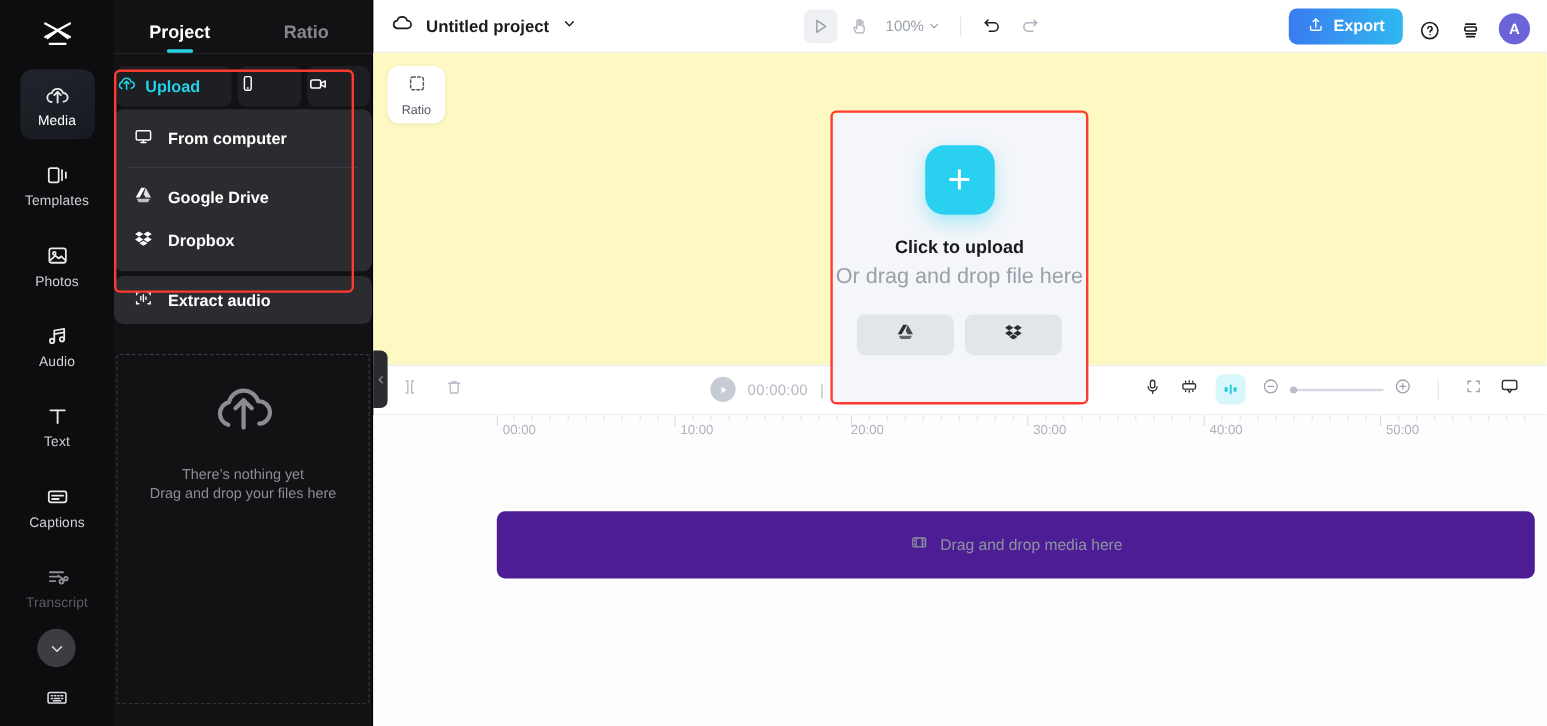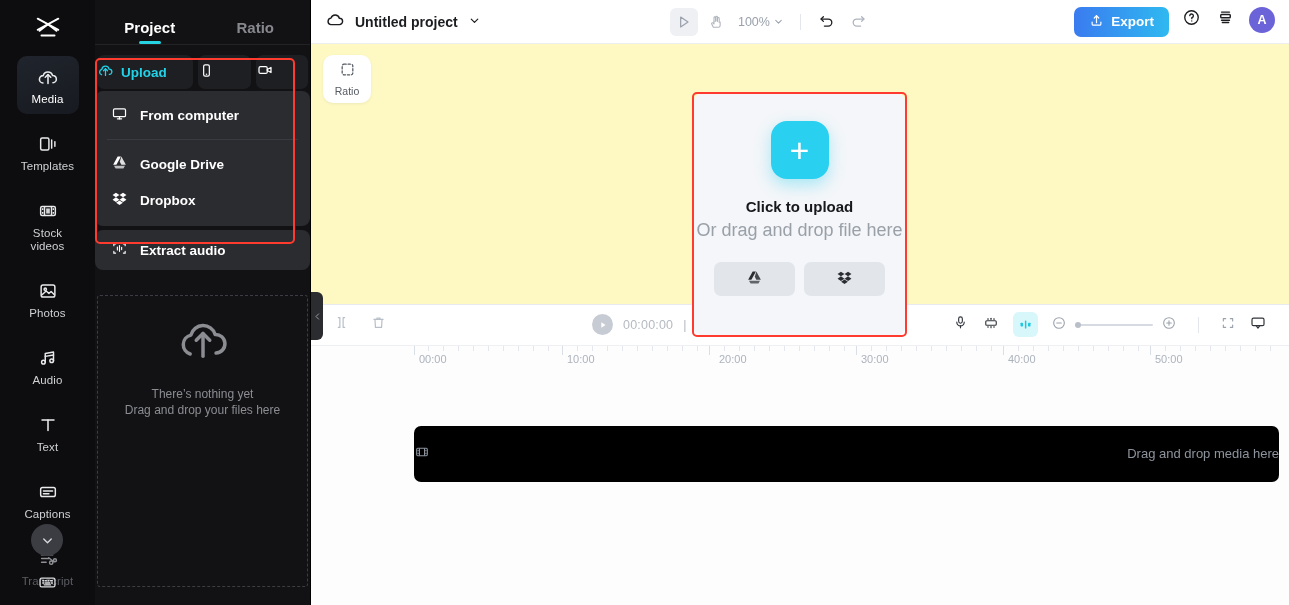--- a/index.html
+++ b/index.html
@@ -108,21 +108,21 @@
     height: 44px; display: flex; align-items: center; background: #ffffff;
     border-bottom: 1px solid #eceef1; padding: 0 14px; flex: 0 0 44px;
   }
   .proj { display: flex; align-items: center; gap: 10px; }
   .proj .name { font-size: 14px; font-weight: bold; color: #1c1d20; }
   .topbar-center { margin-left: auto; display: flex; align-items: center; gap: 4px; }
   .tool-btn { width: 28px; height: 28px; border-radius: 6px; display: flex; align-items: center; justify-content: center; cursor: pointer; color: #aeb4bd; }
   .tool-btn.sel { background: #eef0f4; color: #9aa1ab; }
   .zoomval { font-size: 12.5px; color: #9aa1ab; display: flex; align-items: center; gap: 3px; cursor: pointer; margin: 0 4px; }
   .vbar { width: 1px; height: 16px; background: #e3e6ea; margin: 0 8px; }
-  .topbar-right { margin-left: auto; display: flex; align-items: flex-start; gap: 12px; padding-left: 12px; }
+  .topbar-right { margin-left: auto; display: flex; align-items: flex-end; gap: 12px; padding-left: 12px; }
   .export-btn {
     height: 30px; padding: 0 15px; border-radius: 7px;
     background: linear-gradient(90deg,#3a7bf0 0%, #2fb9f0 100%);
     color: #fff; font-size: 13.5px; font-weight: bold;
     display: flex; align-items: center; gap: 7px; cursor: pointer; border: none;
   }
   .ic-btn { width: 22px; height: 22px; display: flex; align-items: center; justify-content: center; color: #1c1d20; cursor: pointer; }
   .avatar {
     width: 26px; height: 26px; border-radius: 50%; background: #6b63d8; color: #fff;
     display: flex; align-items: center; justify-content: center; font-size: 12.5px; font-weight: bold; cursor: pointer;
@@ -170,22 +170,22 @@
   .ztrack { width: 78px; height: 2px; background: #d6dbe2; border-radius: 2px; position: relative; }
   .zthumb { position: absolute; left: 0; top: -2px; width: 6px; height: 6px; border-radius: 50%; background: #b9bfc8; }
 
   .timeline { flex: 1; background: #fdfdfe; position: relative; }
   .ruler { position: absolute; left: 0; right: 0; top: 0; height: 28px; }
   .tick { position: absolute; top: 0; width: 1px; height: 9px; background: #dadfe6; }
   .tick.minor { top: 0; height: 5px; background: #e4e8ee; }
   .tick-lbl { position: absolute; top: 7px; font-size: 11px; color: #adb3bc; }
   .drop-track {
     position: absolute; left: 103px; right: 10px; top: 80px; height: 56px;
-    background: #000000; border-radius: 7px;
-    display: flex; align-items: center; justify-content: space-between; gap: 10px;
+    background: #4c1d95; border-radius: 7px;
+    display: flex; align-items: center; justify-content: center; gap: 10px;
     color: #8d949e; font-size: 13px; cursor: pointer;
   }
 </style>
 </head>
 <body>
 
 <div class="app">
 
   <div class="rail">
     <div class="logo">
@@ -213,35 +213,20 @@
         <span class="ic">
           <svg width="22" height="22" viewBox="0 0 24 24" fill="none" stroke="currentColor" stroke-width="1.6" stroke-linecap="round" stroke-linejoin="round">
             <rect x="4" y="5.5" width="9" height="13" rx="1.6"></rect>
               <path d="M16 7.5v9"></path>
               <path d="M19.5 9.5v5"></path>
           </svg>
         </span>
         <span class="lbl">Templates</span>
       </div>
 
-      <div class="rail-item">
-        <span class="ic">
-          <svg width="22" height="22" viewBox="0 0 24 24" fill="none" stroke="currentColor" stroke-width="1.6" stroke-linejoin="round">
-            <rect x="4" y="7" width="16" height="10" rx="1.6"></rect>
-            <path d="M8.2 7v10"></path>
-              <path d="M15.8 7v10"></path>
-            <rect x="5.4" y="9" width="1.6" height="2" fill="currentColor" stroke="none"></rect>
-            <rect x="5.4" y="13" width="1.6" height="2" fill="currentColor" stroke="none"></rect>
-            <rect x="17" y="9" width="1.6" height="2" fill="currentColor" stroke="none"></rect>
-            <rect x="17" y="13" width="1.6" height="2" fill="currentColor" stroke="none"></rect>
-            <rect x="10" y="9.2" width="4" height="5.6" fill="currentColor" stroke="none" opacity=".9"></rect>
-          </svg>
-        </span>
-        <span class="lbl">Stock videos</span>
-      </div>
 
       <div class="rail-item">
         <span class="ic">
           <svg width="22" height="22" viewBox="0 0 24 24" fill="none" stroke="currentColor" stroke-width="1.6" stroke-linecap="round" stroke-linejoin="round">
             <rect x="4.5" y="5.5" width="15" height="13" rx="2"></rect>
             <circle cx="9" cy="10" r="1.3"></circle>
               <path d="M5.2 16.4 10 12l3 2.6 2.4-2 3.3 3.2"></path>
           </svg>
         </span>
         <span class="lbl">Photos</span>
@@ -700,21 +685,21 @@
           <div class="tick minor" style="left:869px;"></div>
         <div class="tick minor" style="left:884px;"></div>
           <div class="tick minor" style="left:899px;"></div>
         <div class="tick minor" style="left:914px;"></div>
           <div class="tick minor" style="left:929px;"></div>
         <div class="tick minor" style="left:944px;"></div>
           <div class="tick minor" style="left:959px;"></div>
 
         <div class="tick-lbl" style="left:108px;">00:00</div>
         <div class="tick-lbl" style="left:256px;">10:00</div>
-        <div class="tick-lbl" style="left:408px;">20:00</div>
+        <div class="tick-lbl" style="left:398px;">20:00</div>
         <div class="tick-lbl" style="left:550px;">30:00</div>
         <div class="tick-lbl" style="left:697px;">40:00</div>
         <div class="tick-lbl" style="left:844px;">50:00</div>
       </div>
 
       <div class="drop-track">
         <span>
           <svg width="16" height="16" viewBox="0 0 24 24" fill="none" stroke="currentColor" stroke-width="1.6" stroke-linejoin="round">
             <rect x="4" y="6.5" width="16" height="11" rx="1.6"></rect>
             <path d="M8.2 6.5v11"></path>

